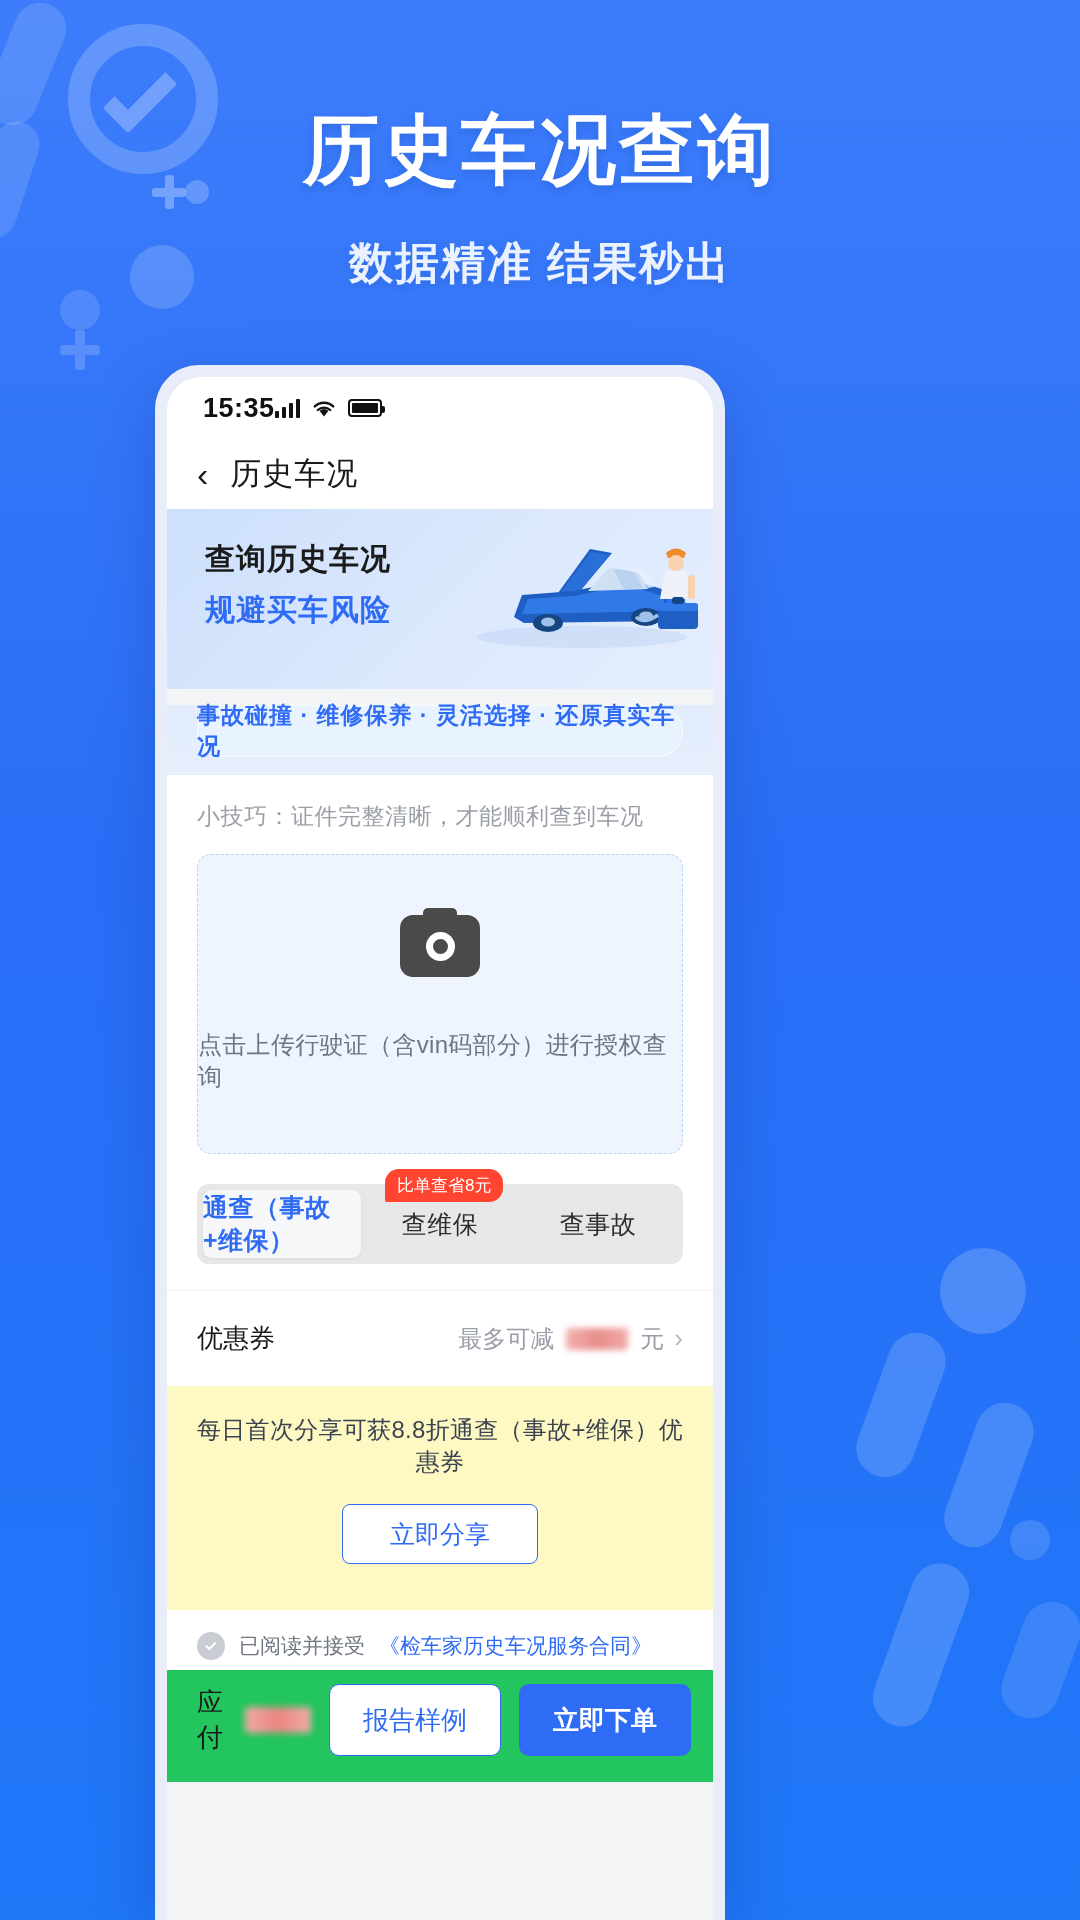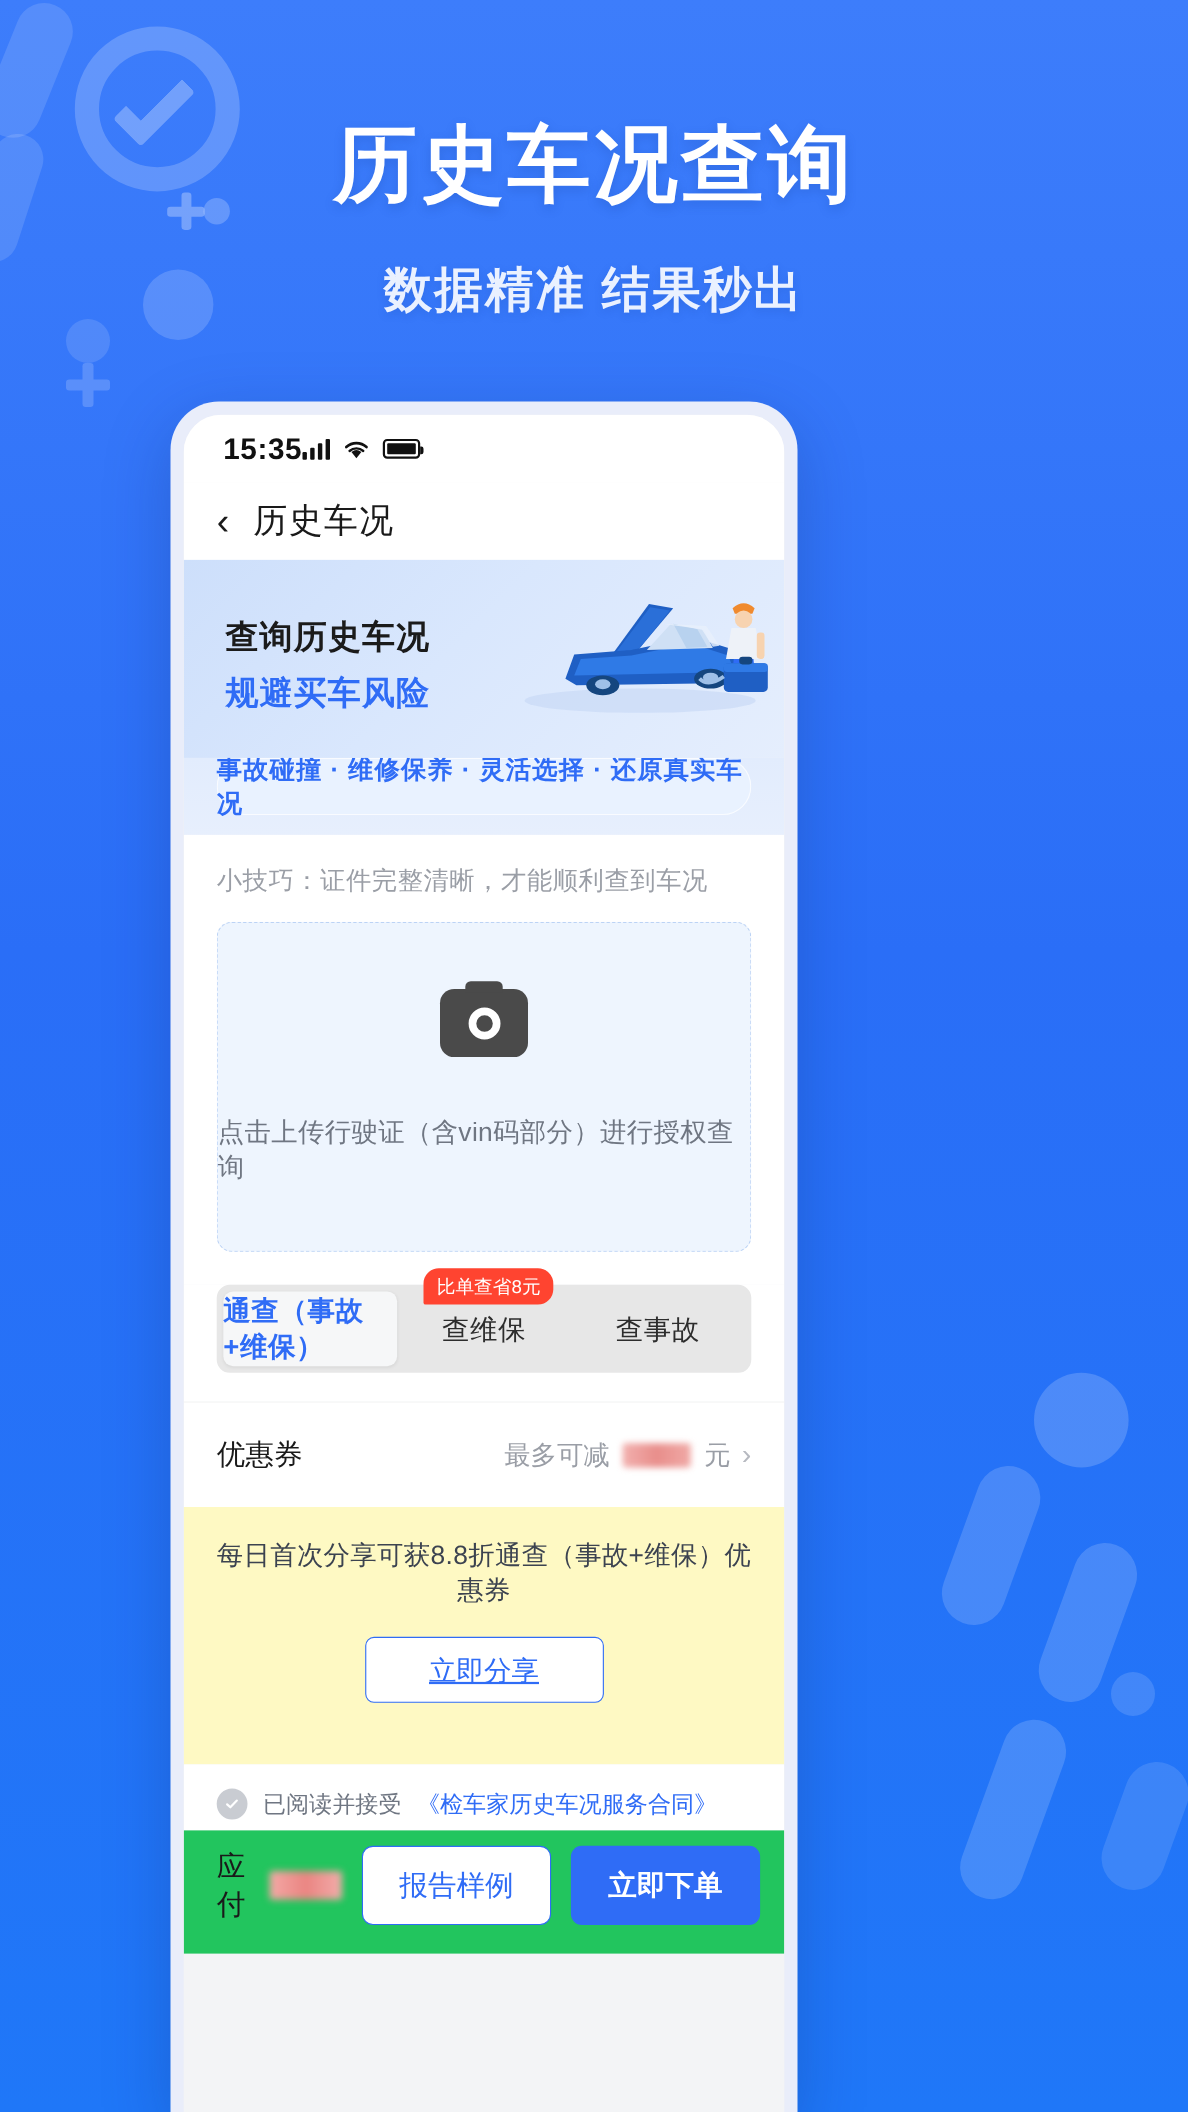--- a/index.html
+++ b/index.html
@@ -106,25 +106,25 @@
   }
   .nav-back { font-size:34px; color:#1a1a1a; line-height:1; font-weight:300;}
   .nav-title { font-size:31px; color:#1a1a1a; letter-spacing:1px;}
 
   
   .banner {
     height:180px; position:relative; overflow:hidden;
     background:linear-gradient(135deg,#cddffb 0%,#d9e7fd 45%,#e5eefd 100%);
   }
   .banner-text { position:absolute; left:38px; top:30px; }
-  .bt1 { font-size:30px; font-weight:bold; color:#1b1b1b; letter-spacing:1px;margin-top:20px;}
+  .bt1 { font-size:30px; font-weight:bold; color:#1b1b1b; letter-spacing:1px;}
   .bt2 { font-size:30px; font-weight:bold; color:#2f6cf6; margin-top:10px; letter-spacing:1px;}
   .banner-art { position:absolute; right:6px; top:10px; }
 
-  .pillwrap { background:linear-gradient(180deg,#e2ecfd 0%,#e7effd 100%); padding:0 30px 18px 30px; }
+  .pillwrap { background:linear-gradient(180deg,#e2ecfd 0%,#e7effd 100%); padding:0 30px 18px 30px;margin-top:16px; }
   .pill {
     background:#e9f2ff; border-radius:30px; height:52px;
     display:flex; align-items:center; justify-content:center;
     color:#2f6cf6; font-size:23px; font-weight:bold; letter-spacing:1px;
     box-shadow:inset 0 0 0 1px rgba(255,255,255,.7);
   }
 
   
   .card-upload { background:#ffffff; padding:26px 30px 30px 30px; }
   .tip { font-size:23px; color:#9a9ea6; letter-spacing:.5px; margin-bottom:22px;}
@@ -173,23 +173,23 @@
     background:linear-gradient(90deg,#f2b0ae,#e88e8b,#f0a9a6); filter:blur(3px); vertical-align:middle; margin:0 2px;}
   .chev { font-size:26px; color:#b6b9c0; font-weight:300;}
 
   
   .share {
     background:#fef9c3; padding:28px 30px 38px 30px; text-align:center;
     min-height:190px;
   }
   .share-text { font-size:24px; color:#3c4350; letter-spacing:.3px;}
   .share-btn {
-    margin:26px auto 18px auto; width:217px; height:60px;
+    margin:26px auto 8px auto; width:196px; height:60px;
     border:1.5px solid #2f6cf6; border-radius:8px; background:#fff;
-    color:#2f6cf6; font-size:25px; display:flex; align-items:center; justify-content:center;text-decoration:underline;
+    color:#2f6cf6; font-size:25px; display:flex; align-items:center; justify-content:center;
   }
 
   
   .agree {
     background:#fff; display:flex; align-items:center; gap:14px;
     padding:22px 30px 10px 30px; font-size:21px; color:#6f7682;
   }
   .check {
     width:28px; height:28px; border-radius:50%; background:#c9ccd2;
     display:flex; align-items:center; justify-content:center; flex:none;

